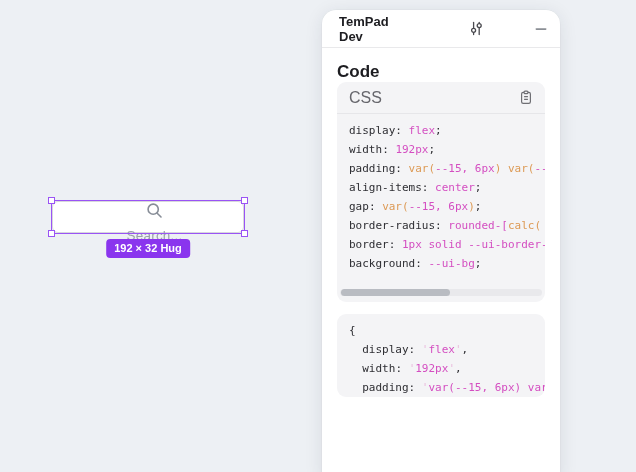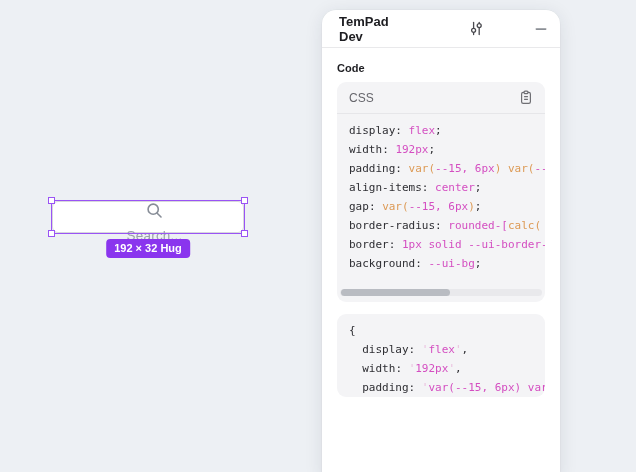--- a/index.html
+++ b/index.html
@@ -64,31 +64,31 @@
   .panel-title { font-size: 13px; font-weight: bold; color: #1d1d21; }
   .node-name  { font-size: 12.5px; font-weight: bold; color: #1d1d21; }
   .spacer { flex: 1; }
   .icon-btn {
     display: flex; align-items: center; justify-content: center;
     width: 20px; height: 20px; border: none; background: transparent; padding: 0; cursor: pointer;
   }
   .row-title .icon-btn + .icon-btn { margin-left: 10px; }
 
   .panel-body { padding: 14px 15px 0; flex: 1; overflow: hidden; }
-  .section-title { font-size: 11px; font-weight: bold; color: #1d1d21; margin-bottom: 8px; }
+  .section-title { font-size: 17px; font-weight: bold; color: #1d1d21; margin-bottom: 0; }
 
   .code-card {
     background: #f4f4f6; border-radius: 9px; overflow: hidden;
     margin-bottom: 12px;
   }
   .card-head {
     height: 32px; display: flex; align-items: center;
     padding: 0 9px 0 12px; border-bottom: 1px solid #e6e6e9;
   }
-  .lang-label { font-size: 12px; color: #66666c; text-align: right; }
+  .lang-label { font-size: 16px; color: #66666c; text-align: right; }
   .code-body {
     position: relative;
     padding: 7px 0 0 12px;
     font-family: "DejaVu Sans Mono", monospace;
     font-size: 11px;
     overflow: hidden;
     white-space: pre;
   }
   .css-body { height: 171px; }
   .code-line { height: 19px; line-height: 19px; }

